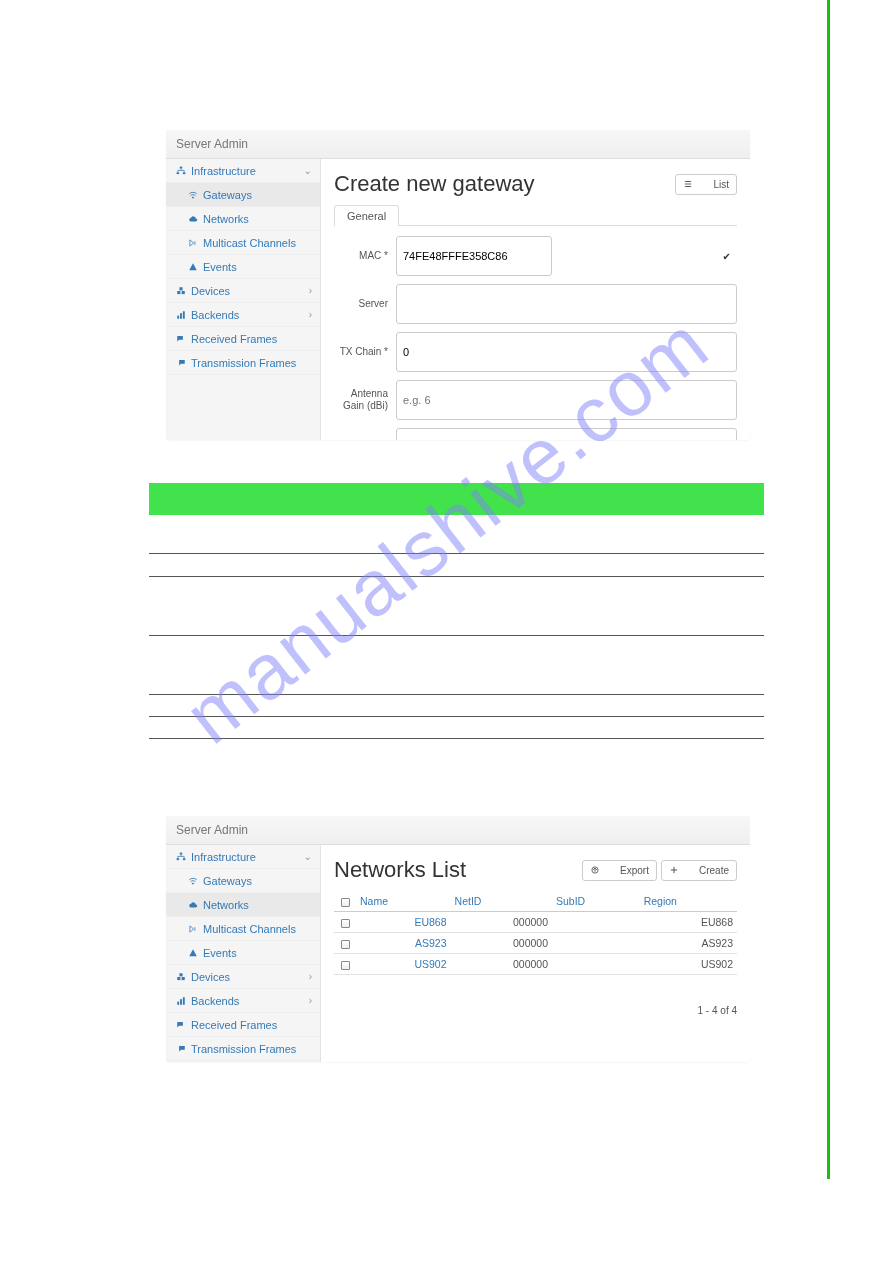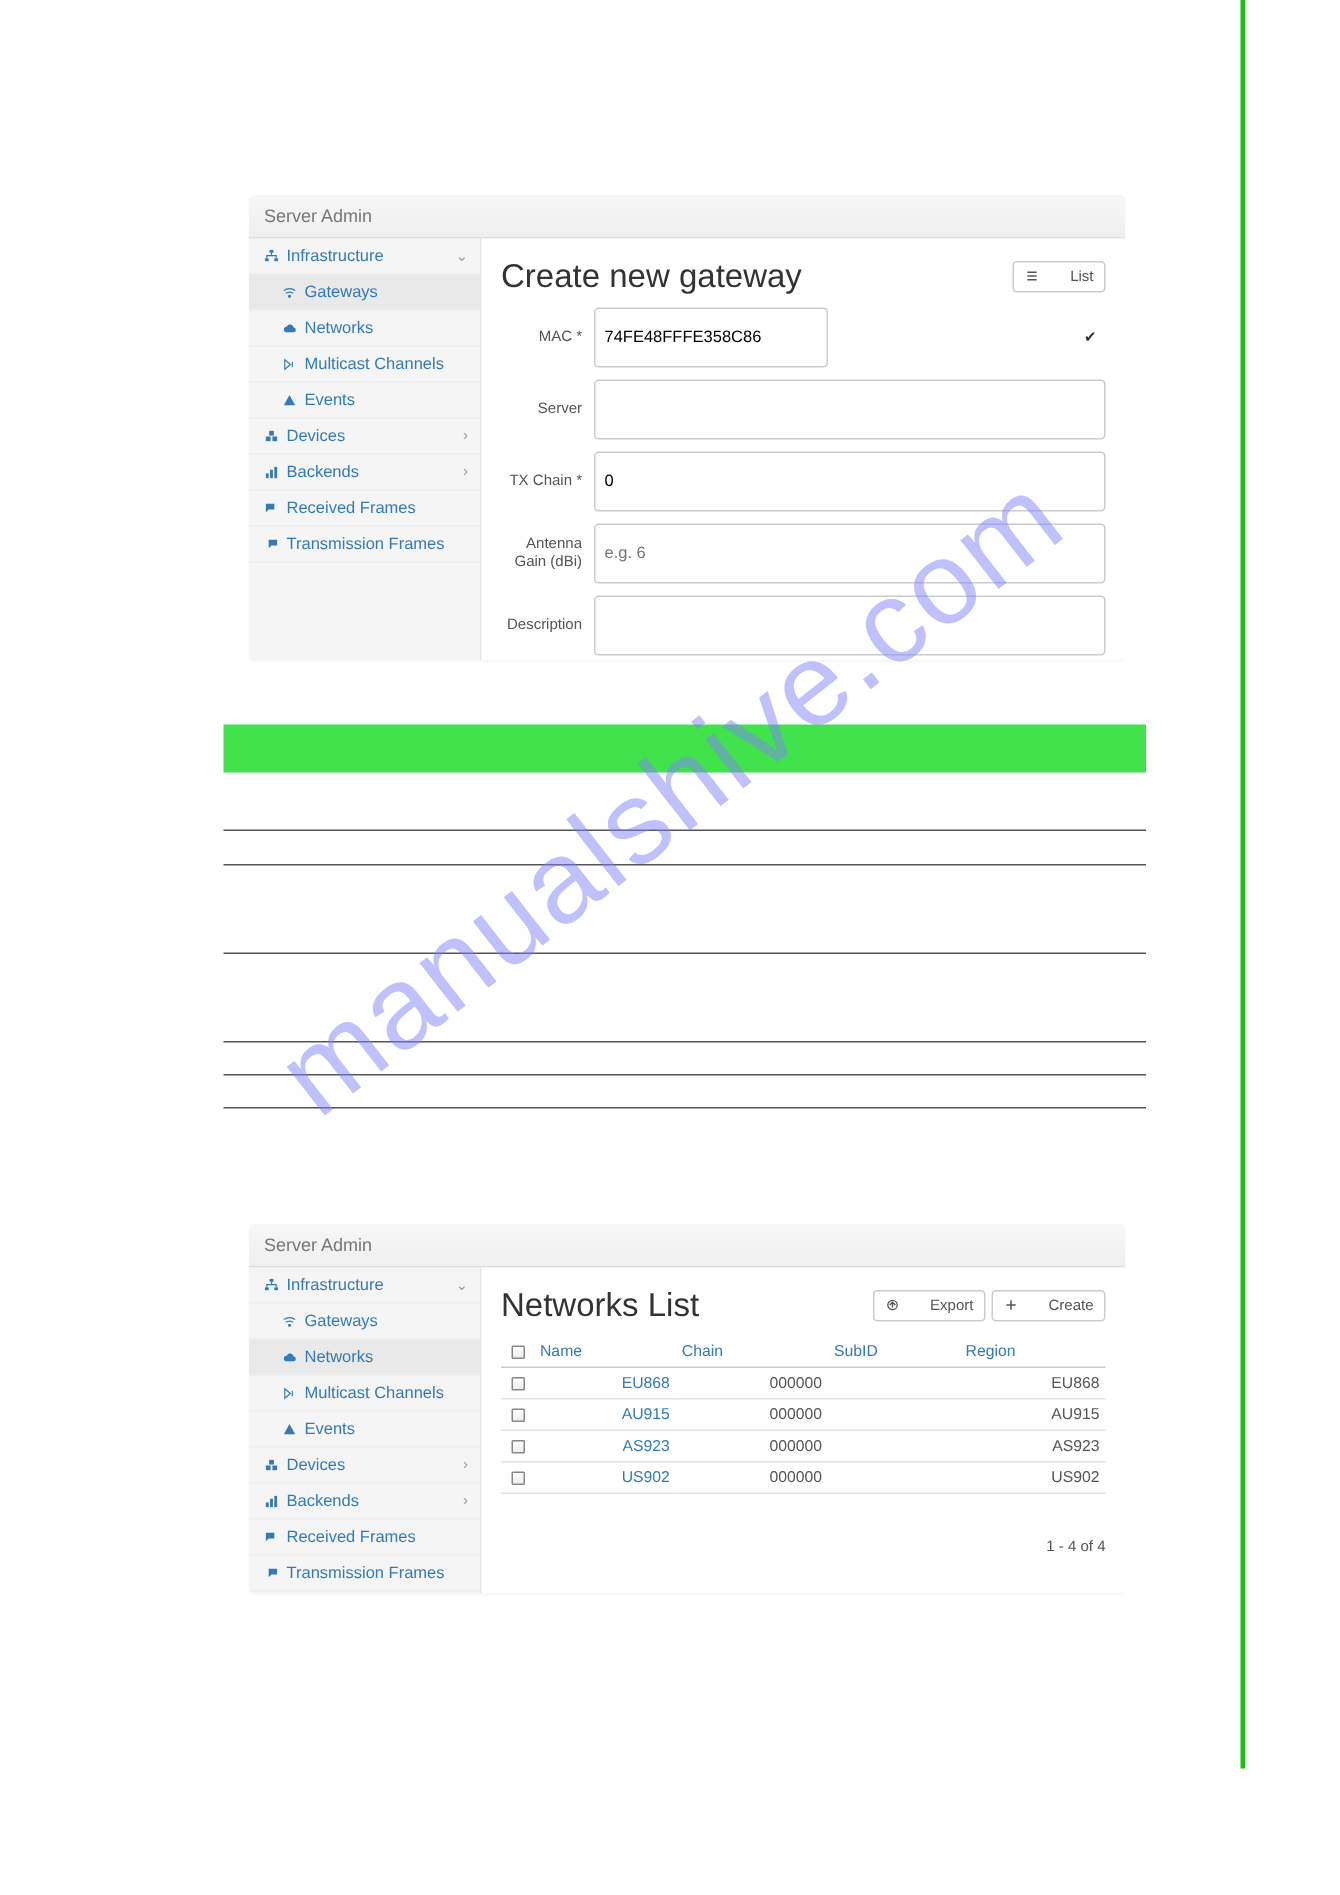--- a/index.html
+++ b/index.html
@@ -312,20 +312,23 @@
       </div>
       <div class="content">
         <div class="content-head">
           <h1 class="content-title">Create new gateway</h1>
           <button class="btn">
             <svg class="icon-svg" viewBox="0 0 16 16" fill="none" stroke="#555" stroke-width="1.5">
                 <path d="M3 4h10M3 8h10M3 12h10"></path>
               </svg>
             <span>List</span>
           </button>
+        </div>
+        <div class="tabs">
+          <div class="tab">General</div>
         </div>
         <div class="form-row">
           <label class="form-label">MAC *</label>
           <div class="input-wrap">
             <input class="form-input" value="74FE48FFFE358C86" style="">
             <span class="input-check">✔</span>
           </div>
         </div>
         <div class="form-row">
           <label class="form-label">Server</label>
@@ -453,39 +456,32 @@
                 </svg>
               <span>Create</span>
             </button>
           </div>
         </div>
         <table class="tbl">
           <thead>
             <tr>
               <th class="check"><span class="checkbox-box"></span></th>
               <th>Name</th>
-              <th>Chain</th>
+              <th>NetID</th>
               <th>SubID</th>
               <th>Region</th>
             </tr>
           </thead>
           <tbody id="net-rows">
               <tr>
                 <td class="check"><span class="checkbox-box"></span></td>
                 <td class="name"><a>EU868</a></td>
                 <td>000000</td>
                 <td></td>
                 <td>EU868</td>
-              </tr>
-              <tr>
-                <td class="check"><span class="checkbox-box"></span></td>
-                <td class="name"><a>AU915</a></td>
-                <td>000000</td>
-                <td></td>
-                <td>AU915</td>
               </tr>
               <tr>
                 <td class="check"><span class="checkbox-box"></span></td>
                 <td class="name"><a>AS923</a></td>
                 <td>000000</td>
                 <td></td>
                 <td>AS923</td>
               </tr>
               <tr>
                 <td class="check"><span class="checkbox-box"></span></td>

